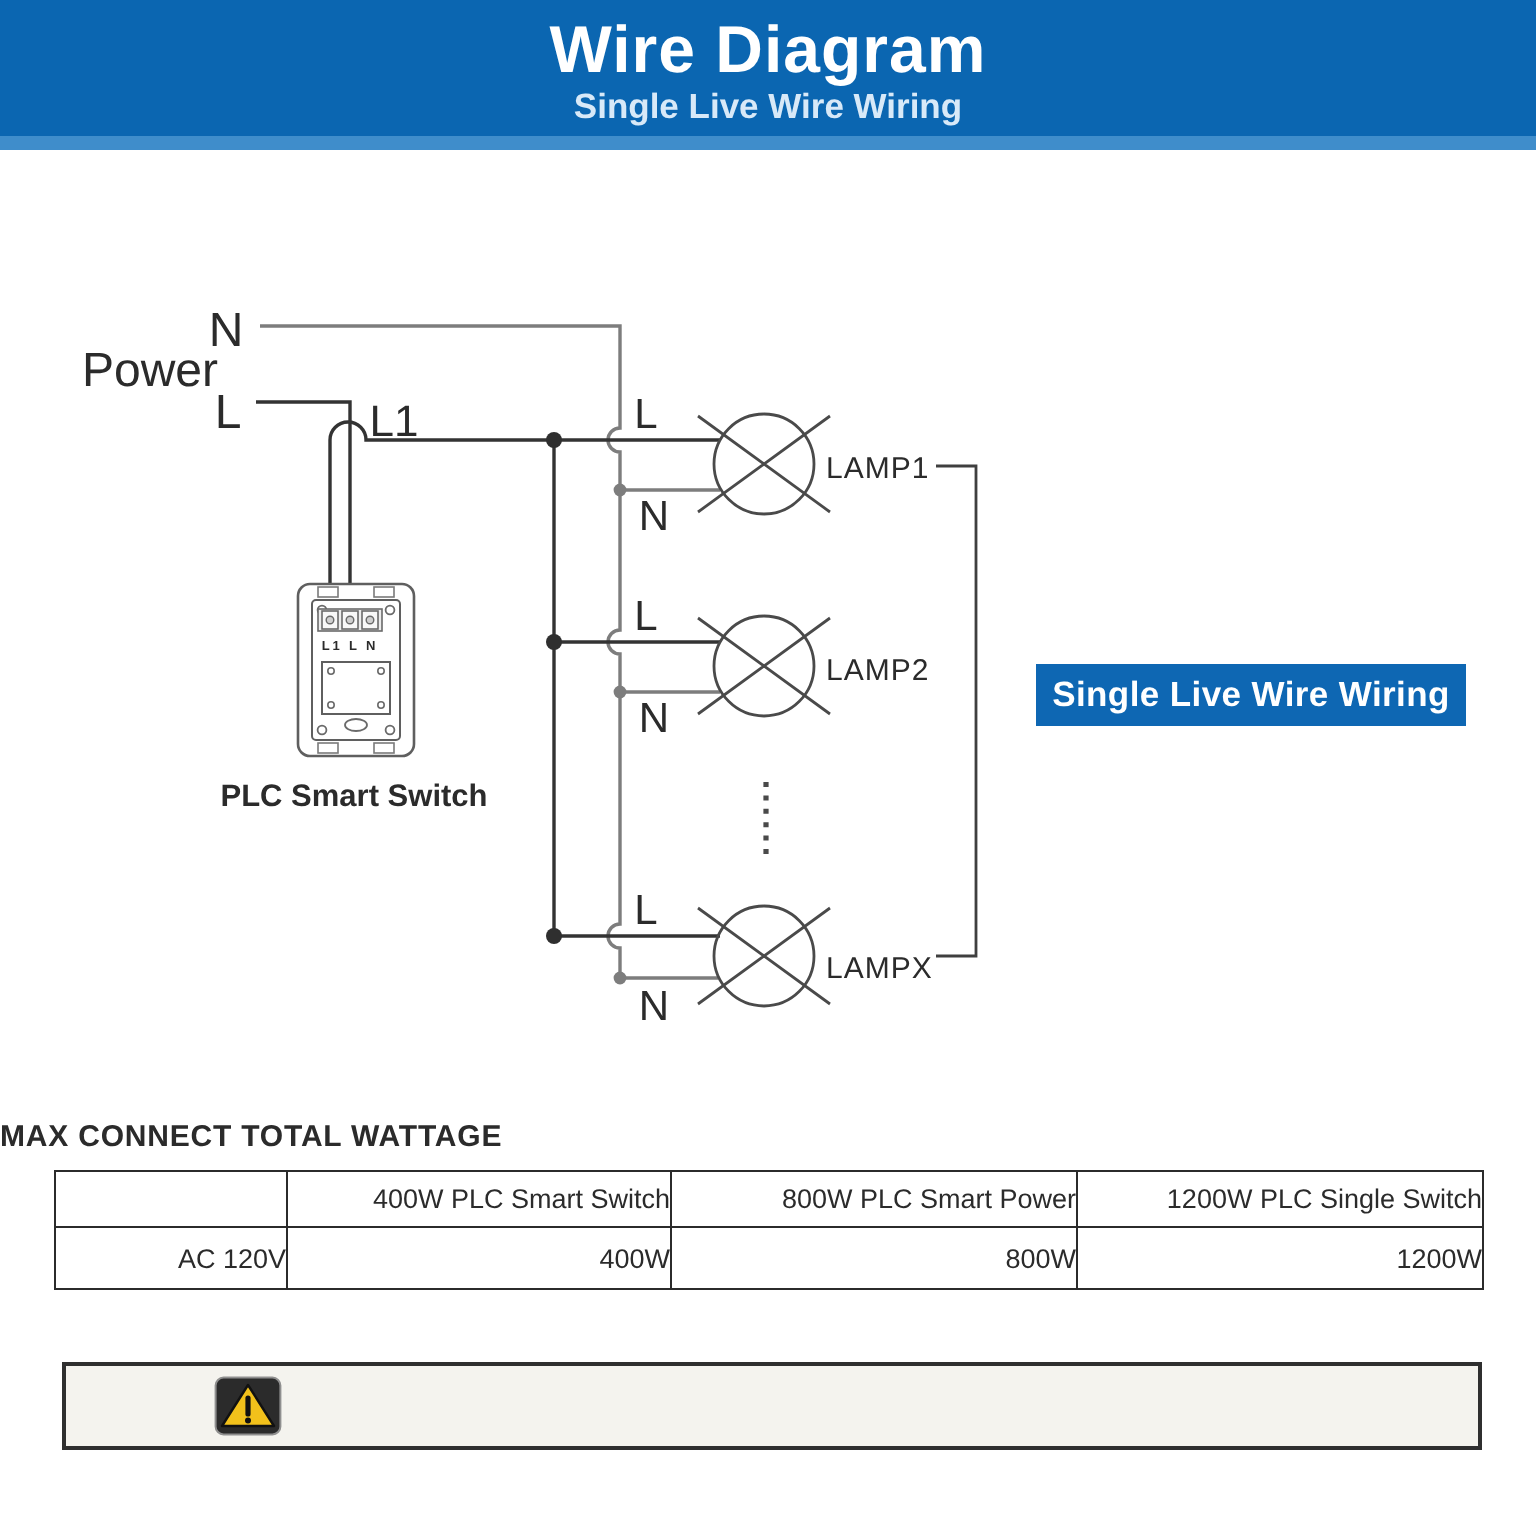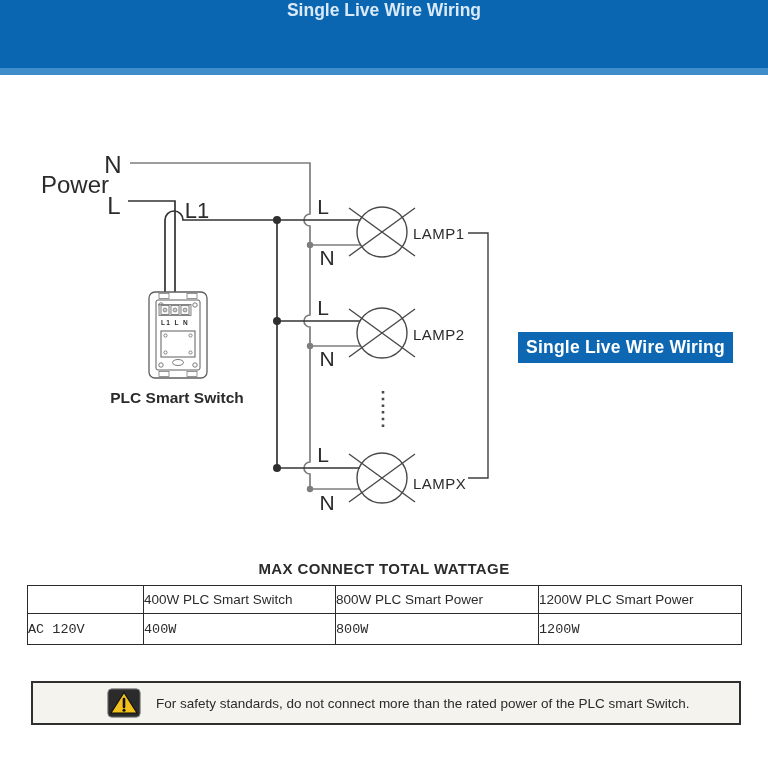--- a/index.html
+++ b/index.html
@@ -12,39 +12,40 @@
   .header .subtitle{margin:0;font-size:17.5px;line-height:20px;color:#d8e9f8;font-weight:bold;}
   .header-strip{position:absolute;left:0;top:68px;width:768px;height:7px;background:#3f8dcb;}
   
   .diagram{position:absolute;left:0;top:0;width:768px;height:555px;}
   .diagram text{font-family:"Liberation Sans",sans-serif;fill:#2b2b2b;}
   
   .badge{position:absolute;left:518px;top:332px;width:215px;height:31px;background:#0e67b3;
          display:flex;align-items:center;justify-content:center;color:#ffffff;
          font-size:17.5px;font-weight:bold;letter-spacing:.2px;}
   
-  .table-title{position:absolute;left:0;top:560px;width:768px;text-align:center;
+  .table-title{position:absolute;left:0;top:560px;width:768px;
                font-size:15px;font-weight:bold;letter-spacing:.4px;}
   .wattage-table{position:absolute;left:27px;top:585px;border-collapse:collapse;table-layout:fixed;}
-  .wattage-table th,.wattage-table td{border:1.5px solid #2b2b2b;text-align:left;
+  .wattage-table th,.wattage-table td{border:1.5px solid #2b2b2b;text-align:right;
                font-size:13.5px;font-weight:normal;padding:0;margin-top:12px;}
   .wattage-table thead tr{height:28px;}
-  .wattage-table tbody tr{height:31px;font-family:Liberation Mono, monospace;}
+  .wattage-table tbody tr{height:31px;}
   
   .warning{position:absolute;left:31px;top:681px;width:710px;height:44px;background:#f4f3ee;
            border:2px solid #2f2f2f;box-sizing:border-box;display:flex;align-items:center;}
   .warning .icon{margin-left:74px;flex:0 0 auto;display:block;}
   .warning .text{margin-left:15px;font-size:13.5px;color:#2b2b2b;}
 </style>
 </head>
 <body>
 
 <div class="page">
 
   <div class="header">
+    <h1 class="title">Wire Diagram</h1>
     <div class="subtitle">Single Live Wire Wiring</div>
   </div>
   <div class="header-strip"></div>
 
   <svg class="diagram" viewBox="0 0 768 555">
 
     <path d="M130,163 H310 V214 A6,6 0 0 0 310,226 V315 A6,6 0 0 0 310,327 V462 A6,6 0 0 0 310,474 V489" fill="none" stroke="#7d7d7d" stroke-width="1.7"></path>
 
     <path d="M310,245 H360" fill="none" stroke="#7d7d7d" stroke-width="1.7"></path>
     <path d="M310,346 H360" fill="none" stroke="#7d7d7d" stroke-width="1.7"></path>
@@ -135,36 +136,35 @@
       <col style="width:116px">
         <col style="width:192px">
         <col style="width:203px">
         <col style="width:203px">
     </colgroup>
     <thead>
       <tr>
         <th></th>
         <th>400W PLC Smart Switch</th>
         <th>800W PLC Smart Power</th>
-        <th>1200W PLC Smart Power</th>
+        <th>1200W PLC Single Switch</th>
       </tr>
     </thead>
     <tbody>
       <tr>
         <td>AC 120V</td>
         <td>400W</td>
         <td>800W</td>
         <td>1200W</td>
       </tr>
     </tbody>
   </table>
 
   <div class="warning">
     <svg class="icon" width="34" height="30" viewBox="0 0 34 30">
       <rect x="0.8" y="0.8" width="32.4" height="28.4" rx="4" fill="#2b2b2b" stroke="#8f8f8f" stroke-width="1"></rect>
       <path d="M17,4.5 L30,25 L4,25 Z" fill="#f2c11b" stroke="#111111" stroke-width="1.2" stroke-linejoin="round"></path>
       <path d="M17,11 V19" stroke="#111111" stroke-width="2.6" stroke-linecap="round"></path>
       <circle cx="17" cy="22.2" r="1.5" fill="#111111"></circle>
     </svg>
-    <div class="text">For safety standards, do not connect more than the rated power of the PLC smart Switch.</div>
   </div>
 
 </div>
 
 </body></html>

